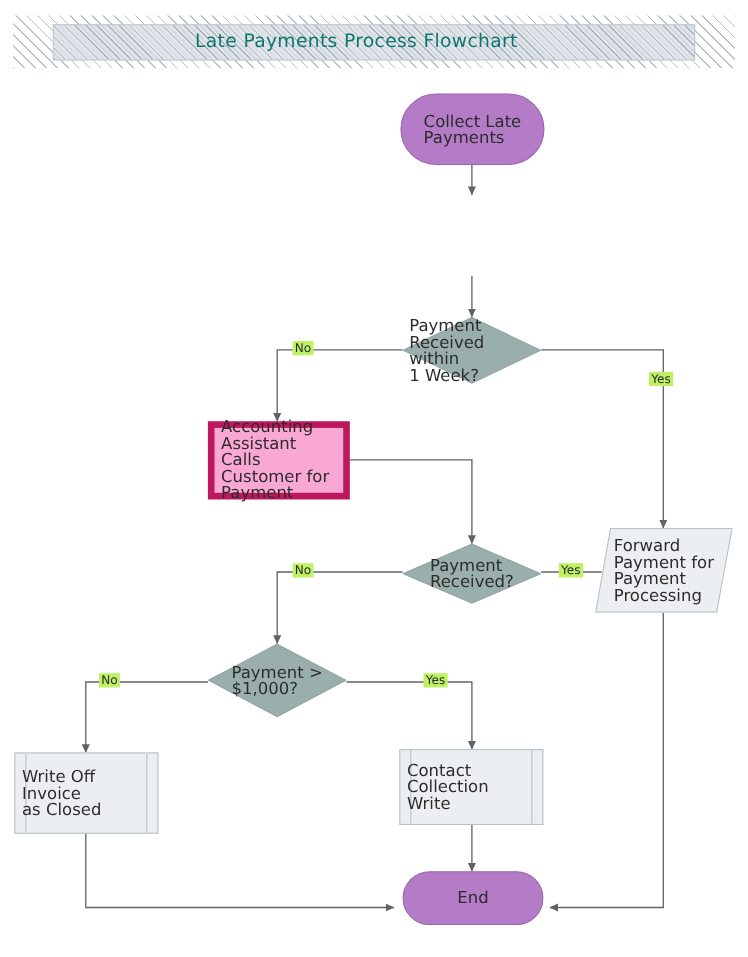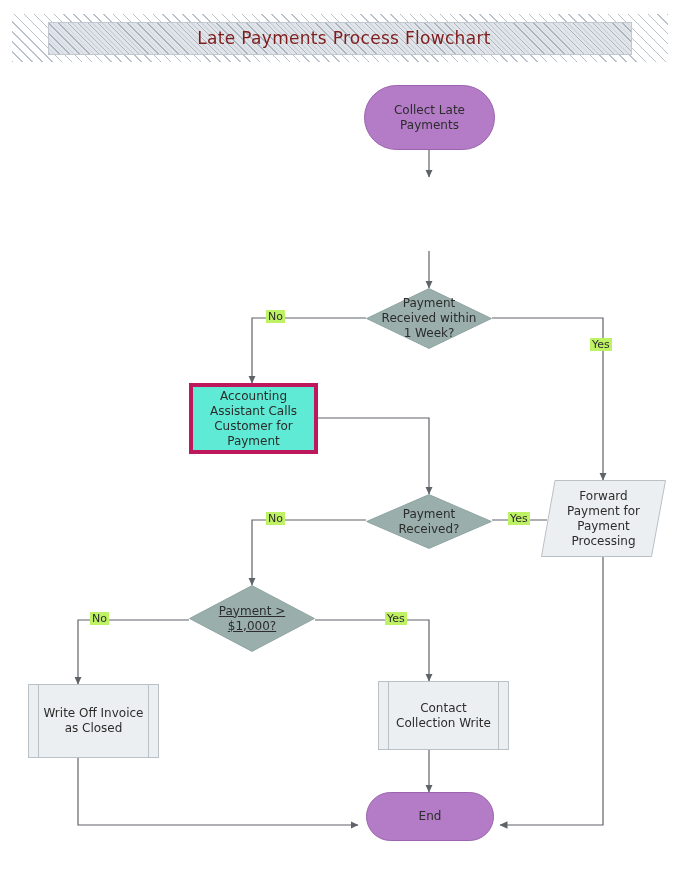--- a/index.html
+++ b/index.html
@@ -40,64 +40,63 @@
     background-image: repeating-linear-gradient(
       45deg,
       #aab5c0 0px, #aab5c0 1px,
       rgba(255,255,255,0) 1px, rgba(255,255,255,0) 7px
     );
     border: 1px solid #c2c8cf;
     box-sizing: border-box;
   }
   .header-title {
     position: absolute;
-    left: 52px;
+    left: 32px;
     top: 22px;
     width: 584px;
     height: 33px;
     line-height: 33px;
     text-align: center;
     font-size: 17px;
-    color: #7f1d1d;
+    color: #0f766e;
     letter-spacing: 0.3px;
     white-space: nowrap;
   }
 
   
   .node {
     position: absolute;
     box-sizing: border-box;
     display: flex;
     align-items: center;
     justify-content: center;
-    text-align: center;
-    font-size: 12px;
+    text-align: left;
+    font-size: 15px;
     line-height: 15px;
     color: #2c2c2c;
   }
   .node .txt { position: relative; z-index: 3; padding: 0 6px; white-space: pre-line; }
 
   
   .terminator {
     background: #b47cc7;
     border: 1px solid #9b63ae;
     border-radius: 34px;
   }
 
   
   .process {
-    background: #5eead4;
-    border: 4px solid #be185d;
+    background: #f9a8d4;
+    border: 6px solid #be185d;
   }
 
   
   .predefined {
     background: #eceff1;
     border: 1px solid #b9c0c6;
-    margin-left: 15px;
   }
   .predefined::before,
   .predefined::after {
     content: "";
     position: absolute;
     top: 0; bottom: 0;
     width: 0;
     border-left: 1px solid #b9c0c6;
   }
   .predefined::before { left: 9px; }
@@ -210,21 +209,21 @@
   <div class="node parashape" style="left:541px; top:480px; width:125px; height:77px;">
     <svg width="125" height="77" viewBox="0 0 125 77">
       <polygon points="14,0.5 124.5,0.5 110.5,76.5 0.5,76.5" fill="#eceff1" stroke="#b9c0c6" stroke-width="1"></polygon>
     </svg>
     <span class="txt">Forward
 Payment for
 Payment
 Processing</span>
   </div>
 
-  <div class="node diamond" style="left:189px; top:585px; width:126px; height:67px;text-decoration:underline;">
+  <div class="node diamond" style="left:189px; top:585px; width:126px; height:67px;">
     <svg width="126" height="67" viewBox="0 0 126 67">
       <polygon points="63,0.6 125.4,33.5 63,66.4 0.6,33.5" fill="#9aafab" stroke="#8fa5a1" stroke-width="1"></polygon>
     </svg>
     <span class="txt">Payment &gt;
 $1,000?</span>
   </div>
 
   <div class="node predefined" style="left:13px; top:684px; width:131px; height:74px;">
     <span class="txt">Write Off Invoice
 as Closed</span>

